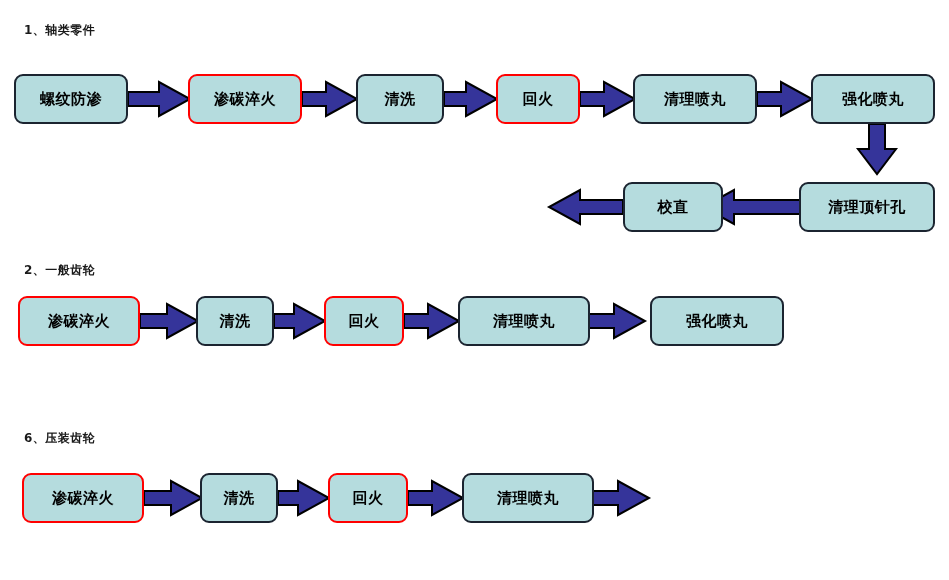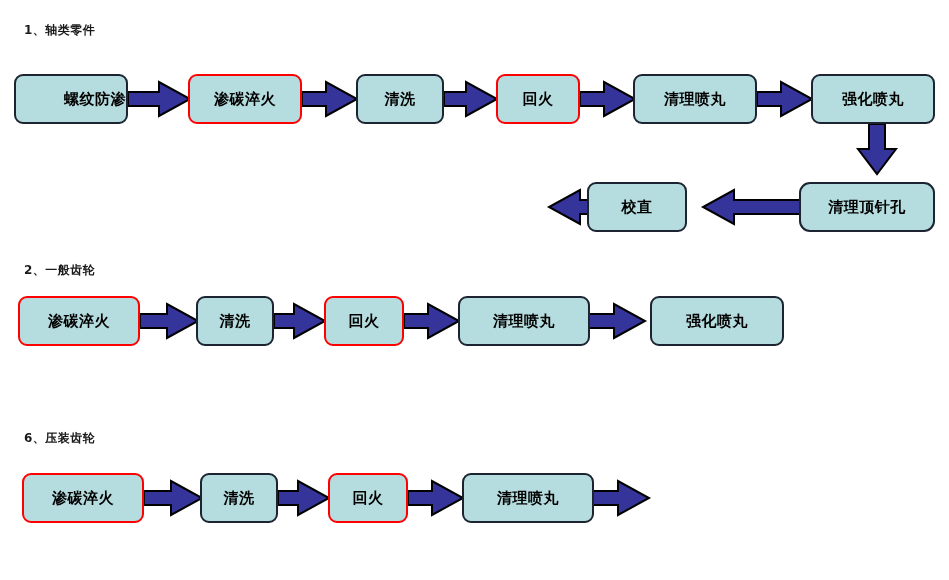--- a/index.html
+++ b/index.html
@@ -103,21 +103,21 @@
     <polygon class="arrow-shape" points="589,314 614,314 614,304 645,321 614,338 614,328 589,328" style="fill: rgb(53, 52, 154); stroke: rgb(0, 0, 0);"></polygon>
 
     <polygon class="arrow-shape" points="144,491 171,491 171,481 202,498 171,515 171,505 144,505" style="fill: rgb(53, 52, 154); stroke: rgb(0, 0, 0);"></polygon>
     <polygon class="arrow-shape" points="278,491 298,491 298,481 329,498 298,515 298,505 278,505" style="fill: rgb(53, 52, 154); stroke: rgb(0, 0, 0);"></polygon>
     <polygon class="arrow-shape" points="408,491 432,491 432,481 463,498 432,515 432,505 408,505" style="fill: rgb(53, 52, 154); stroke: rgb(0, 0, 0);"></polygon>
     <polygon class="arrow-shape" points="593,491 618,491 618,481 649,498 618,515 618,505 593,505" style="fill: rgb(53, 52, 154); stroke: rgb(0, 0, 0);"></polygon>
   </svg>
 
   <div class="section-title" style="left:24px; top:24px;">1、轴类零件</div>
 
-  <div class="node" style="left: 14px; top: 74px; width: 114px; height: 50px; background: rgb(181, 220, 222); border-color: rgb(27, 36, 48); justify-content: flex-end;">
+  <div class="node" style="left: 14px; top: 74px; width: 114px; height: 50px; background: rgb(181, 220, 222); border-color: rgb(27, 36, 48);">
     <span class="label">螺纹防渗</span>
   </div>
 
   <div class="node highlight" style="left: 188px; top: 74px; width: 114px; height: 50px; background: rgb(181, 220, 222); border-color: rgb(255, 0, 0);">
     <span class="label">渗碳淬火</span>
   </div>
 
   <div class="node" style="left: 356px; top: 74px; width: 88px; height: 50px; background: rgb(181, 220, 222); border-color: rgb(27, 36, 48);">
     <span class="label">清洗</span>
   </div>
@@ -128,25 +128,25 @@
 
   <div class="node" style="left: 633px; top: 74px; width: 124px; height: 50px; background: rgb(181, 220, 222); border-color: rgb(27, 36, 48);">
     <span class="label">清理喷丸</span>
   </div>
 
   <div class="node" style="left: 811px; top: 74px; width: 124px; height: 50px; background: rgb(181, 220, 222); border-color: rgb(27, 36, 48);">
     <span class="label">强化喷丸</span>
   </div>
 
 
-  <div class="node" style="left: 587px; top: 182px; width: 100px; height: 50px; background: rgb(181, 220, 222); border-color: rgb(27, 36, 48);">
+  <div class="node" style="left: 623px; top: 182px; width: 100px; height: 50px; background: rgb(181, 220, 222); border-color: rgb(27, 36, 48);">
     <span class="label">校直</span>
   </div>
 
-  <div class="node" style="left: 799px; top: 182px; width: 136px; height: 50px; background: rgb(181, 220, 222); border-color: rgb(27, 36, 48); border-radius: 11px;">
+  <div class="node" style="left: 799px; top: 182px; width: 136px; height: 50px; background: rgb(181, 220, 222); border-color: rgb(27, 36, 48);">
     <span class="label">清理顶针孔</span>
   </div>
 
   <div class="section-title" style="left:24px; top:264px;text-align:right;">2、一般齿轮</div>
 
   <div class="node highlight" style="left: 18px; top: 296px; width: 122px; height: 50px; background: rgb(181, 220, 222); border-color: rgb(255, 0, 0);">
     <span class="label">渗碳淬火</span>
   </div>
 
   <div class="node" style="left: 196px; top: 296px; width: 78px; height: 50px; background: rgb(181, 220, 222); border-color: rgb(27, 36, 48);">

